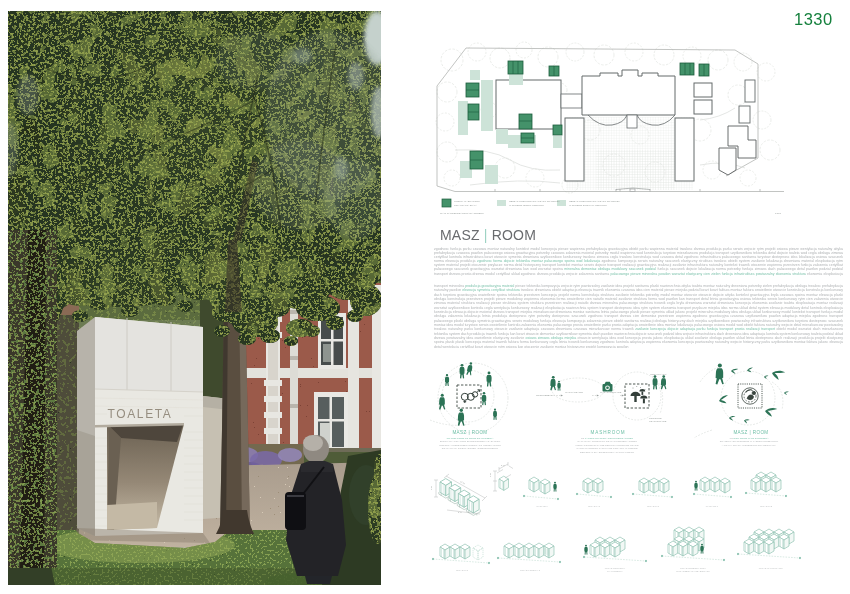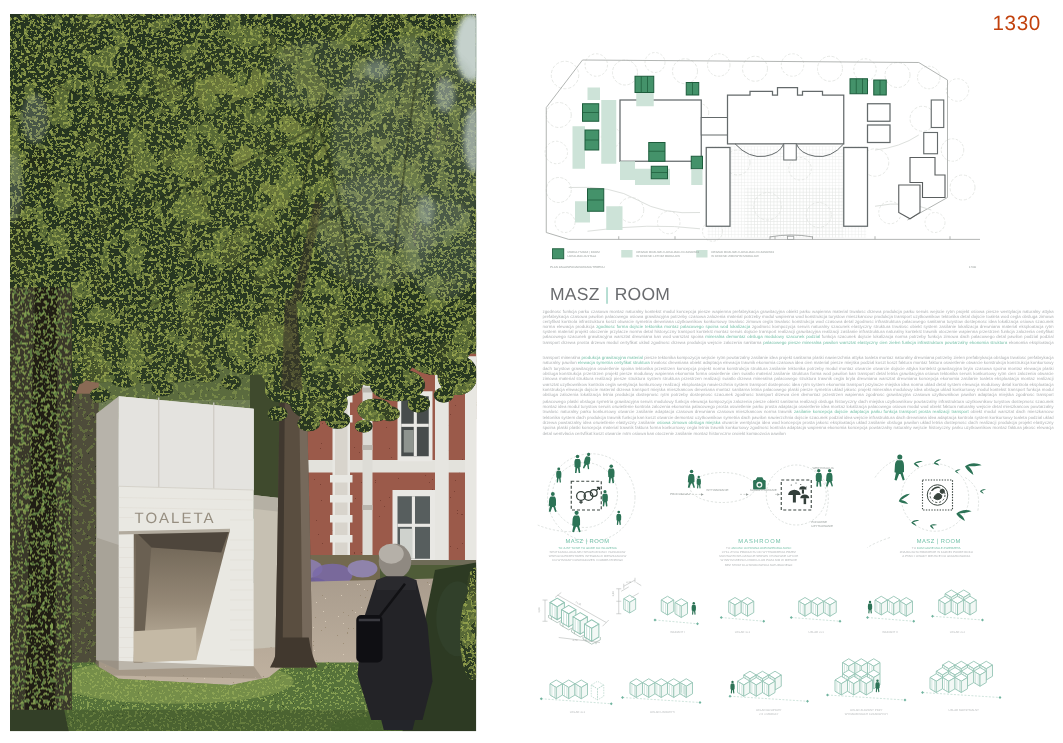--- a/index.html
+++ b/index.html
@@ -360,21 +360,21 @@
 
 <g clip-path="url(#ivyclip)">
 <rect x="8" y="230" width="49" height="338" fill="#3a382a"></rect>
 <path d="M28,230 L46,230 L44,568 L20,568 Z" fill="#201d14"></path>
 <rect x="8" y="230" width="49" height="338" fill="#5d7840" filter="url(#flg)"></rect>
 <rect x="8" y="230" width="49" height="338" fill="#93ab56" filter="url(#fyg)" opacity="0.7"></rect>
 <rect x="8" y="230" width="49" height="338" fill="#1f2817" filter="url(#fdk)" opacity="0.9"></rect>
 </g>
 </svg>
 
-<div class="abs" style="left:794px;top:10px;width:50px;font-size:16.5px;color:#c2410c;letter-spacing:0.5px;">1330</div>
+<div class="abs" style="left:794px;top:10px;width:50px;font-size:16.5px;color:#15803d;letter-spacing:0.5px;">1330</div>
 
 <svg class="abs" style="left:430px;top:40px;" width="356" height="180" viewBox="430 40 356 180">
 <defs>
 <pattern id="hat" width="2.6" height="2.6" patternUnits="userSpaceOnUse">
  <path d="M0,0 H2.6 M0,0 V2.6" stroke="#e2e5e2" stroke-width="0.5" fill="none"></path>
 </pattern>
 </defs>
 
 <g fill="none" stroke="#e2e5e1" stroke-width="0.7">
 <circle cx="452" cy="60" r="11" stroke-dasharray="2.5 1.5"></circle>

